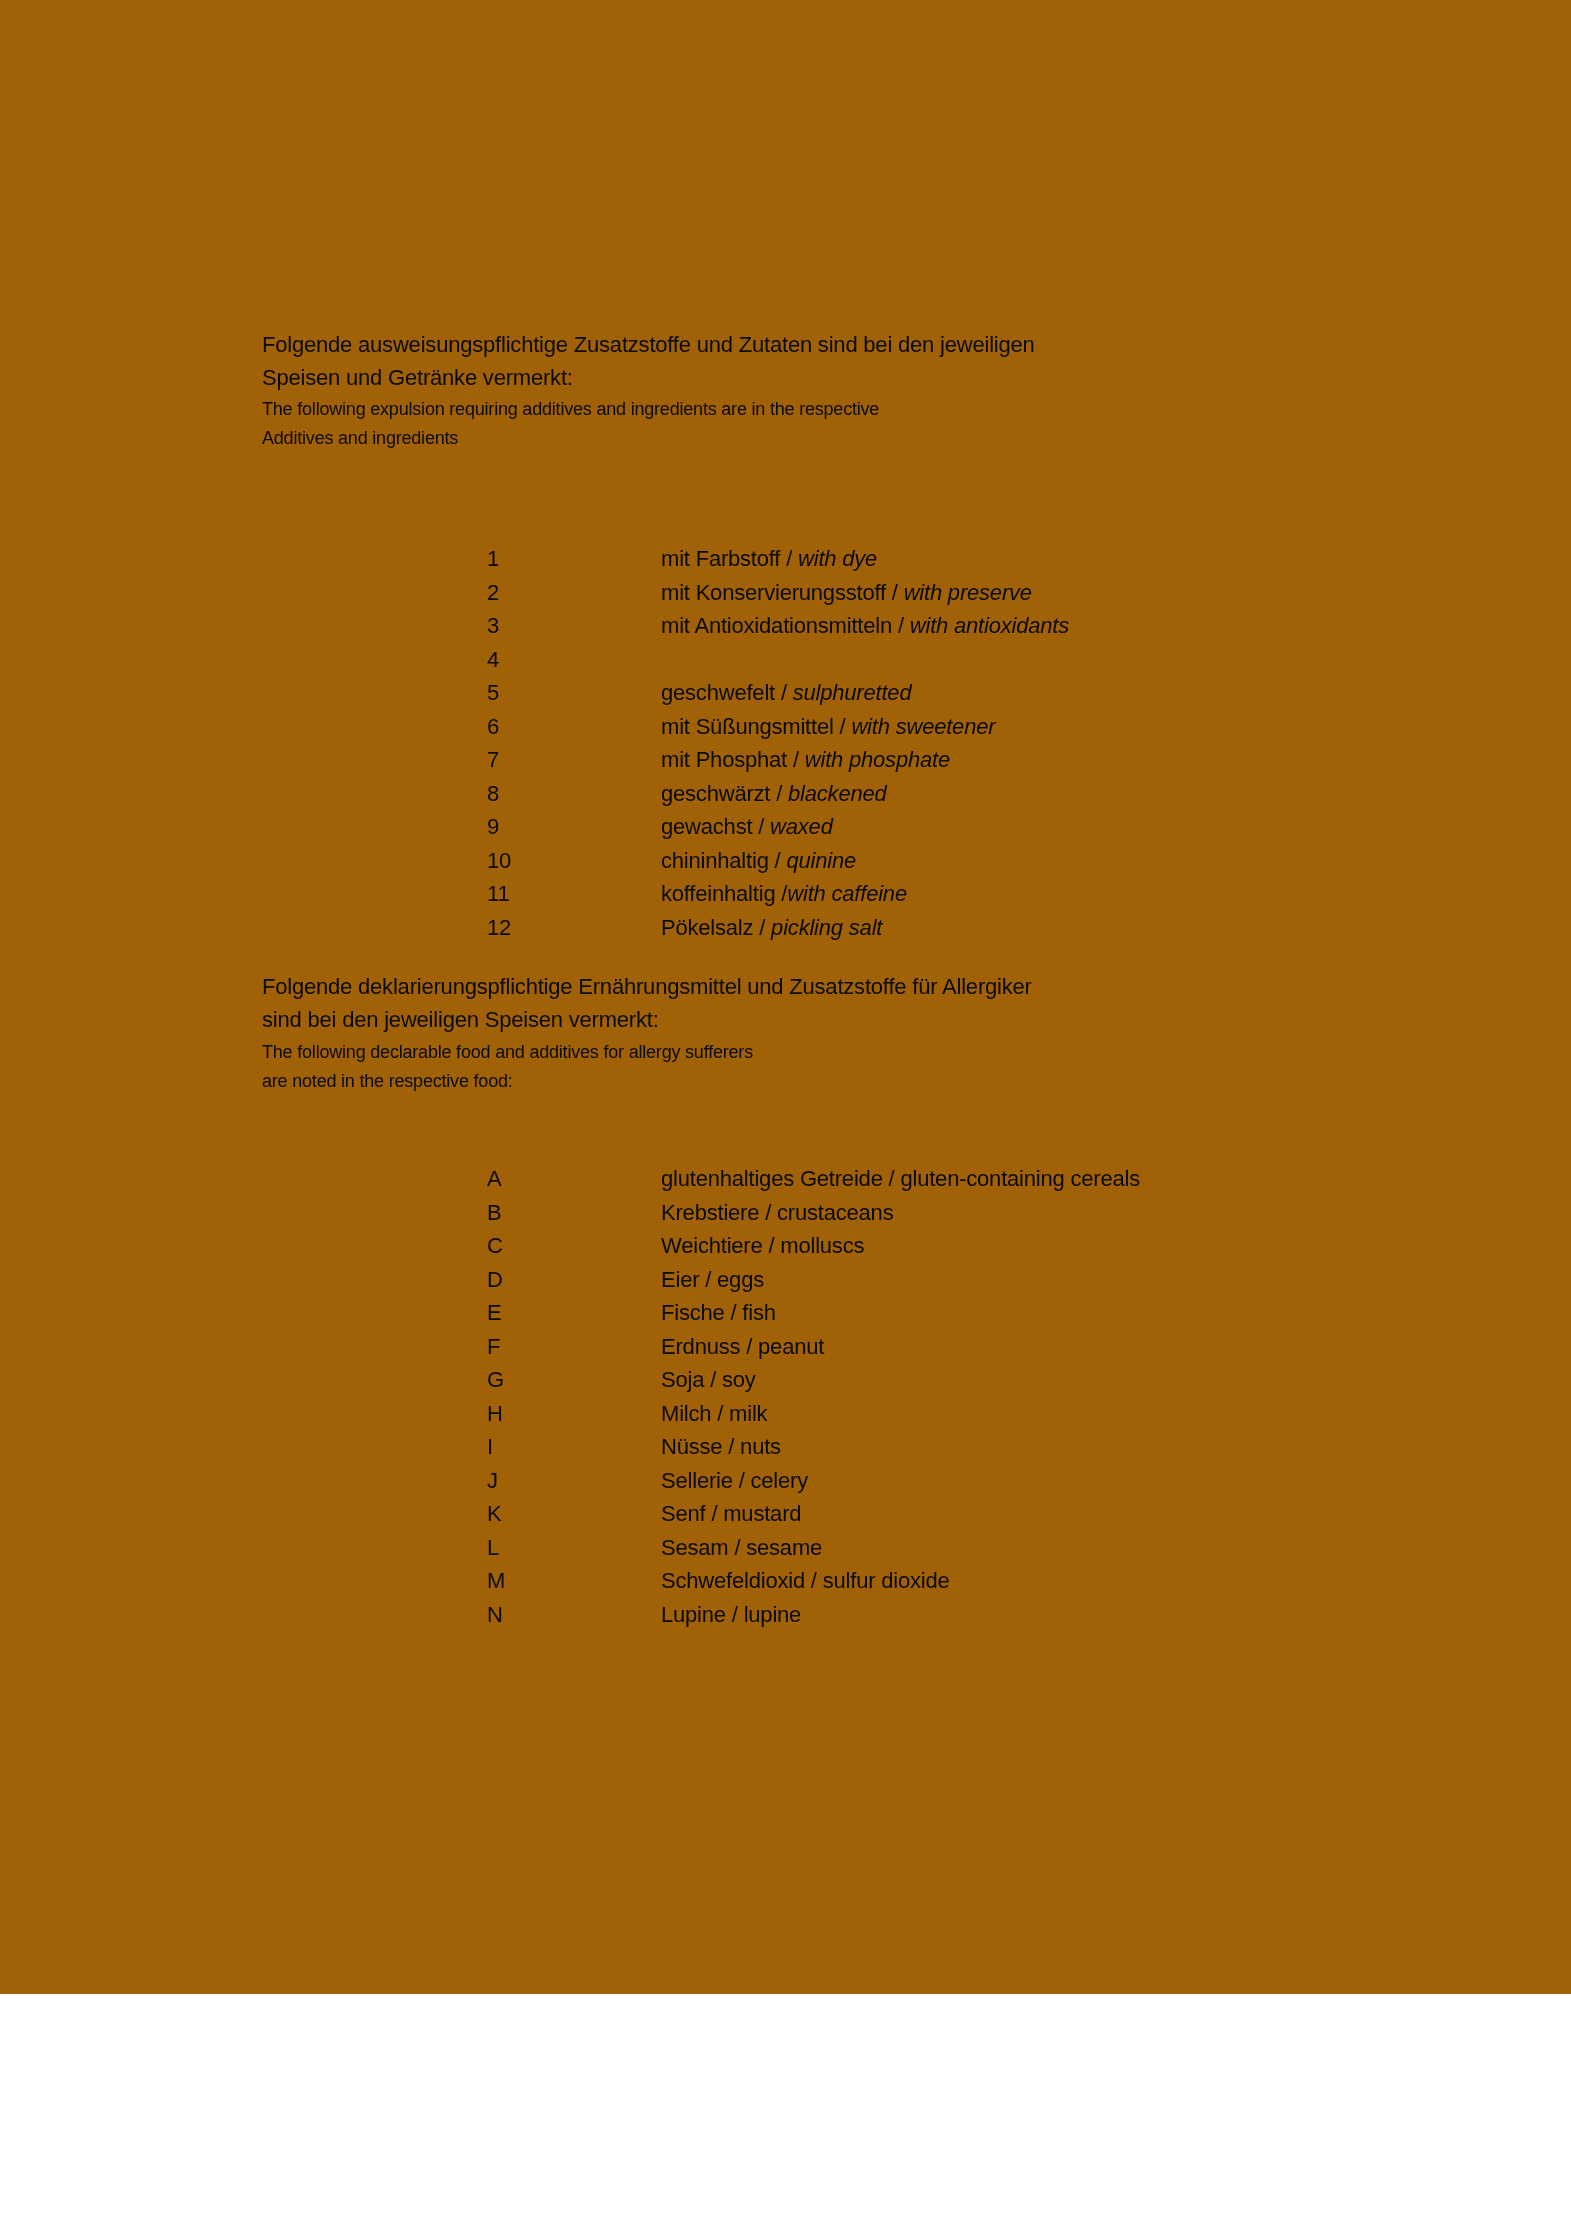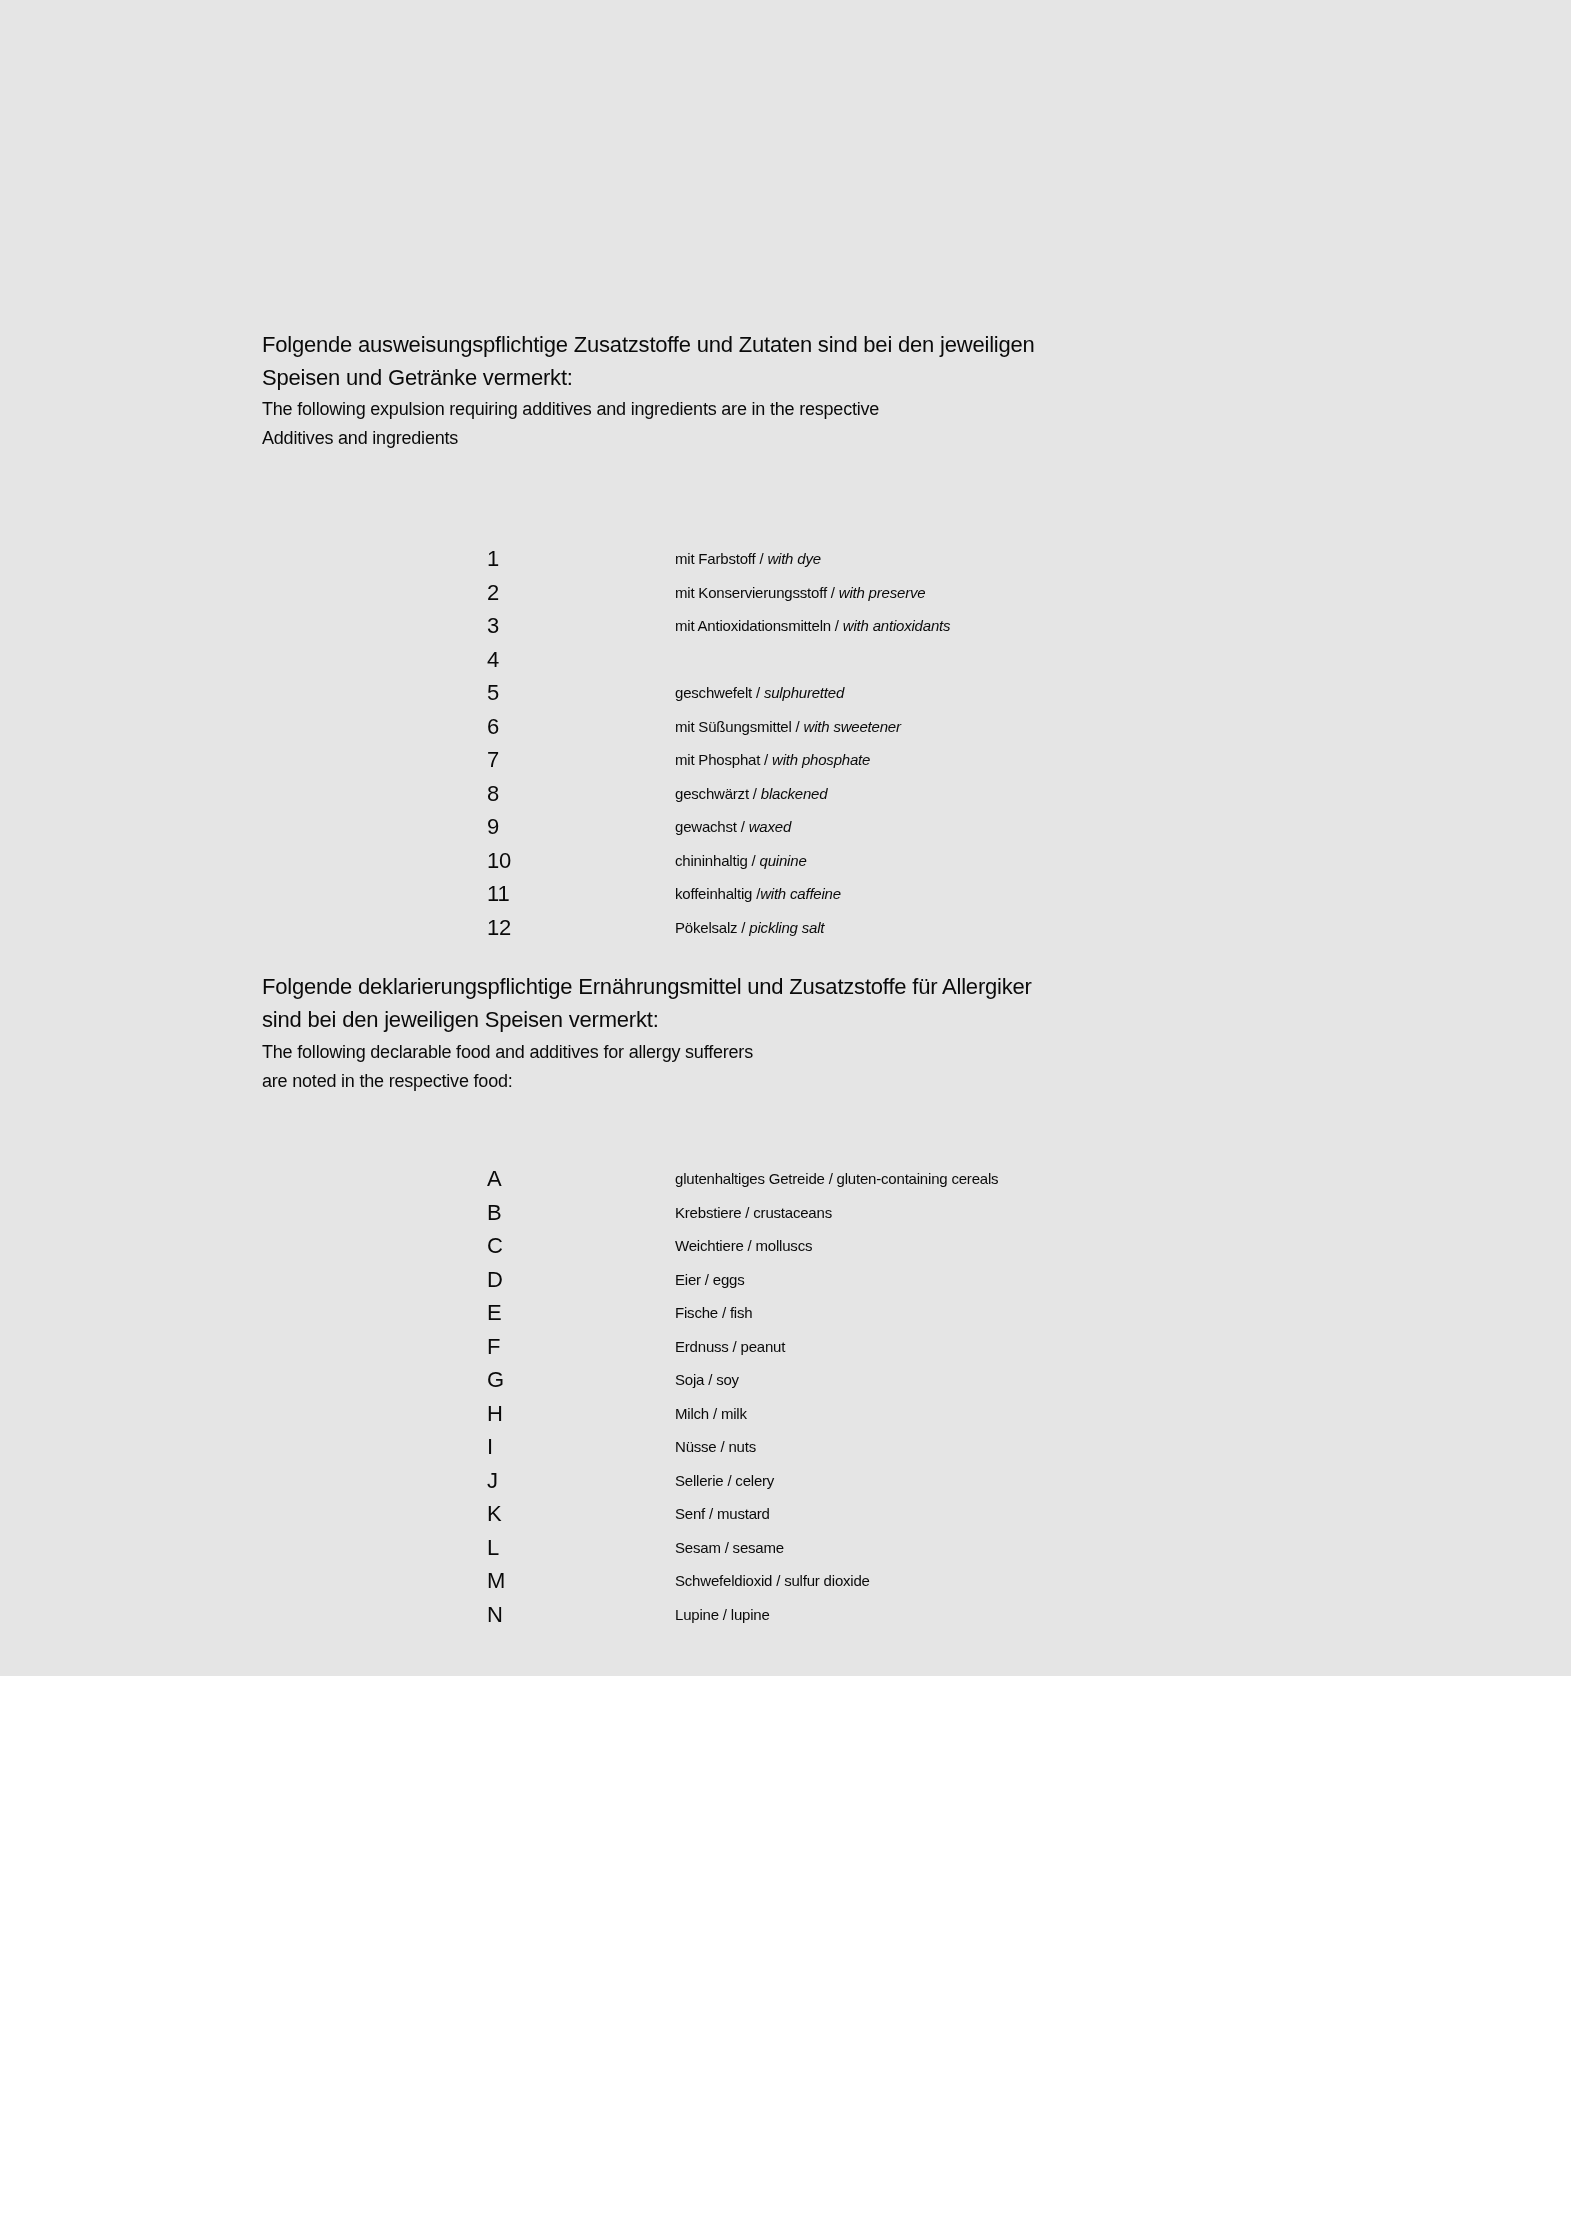--- a/index.html
+++ b/index.html
@@ -1,20 +1,20 @@
 <!DOCTYPE html>
 <html><head>
 <meta charset="utf-8">
 <style>
   html, body { margin: 0; padding: 0; background: #ffffff; }
   .page {
     position: relative;
     width: 1571px;
-    height: 1676px;
-    background: #e5e5e5;
+    height: 1994px;
+    background: #a16207;
     color: #0a0a0a;
     font-family: "Liberation Sans", "DejaVu Sans", sans-serif;
     overflow: hidden;
   }
   .heading {
     position: absolute;
     left: 262px;
     font-size: 22px;
     line-height: 33px;
     letter-spacing: -0.2px;
@@ -33,23 +33,23 @@
   .row .key {
     position: absolute;
     left: 487px;
     top: 0;
     font-size: 22px;
     line-height: 33.5px;
     letter-spacing: -0.2px;
   }
   .row .desc {
     position: absolute;
-    left: 675px;
+    left: 661px;
     top: 0;
-    font-size: 15px;
+    font-size: 22px;
     line-height: 33.5px;
     letter-spacing: -0.2px;
     white-space: nowrap;
   }
   .row .desc i { font-style: italic; }
 </style>
 </head>
 <body>
 
 <div class="page">

